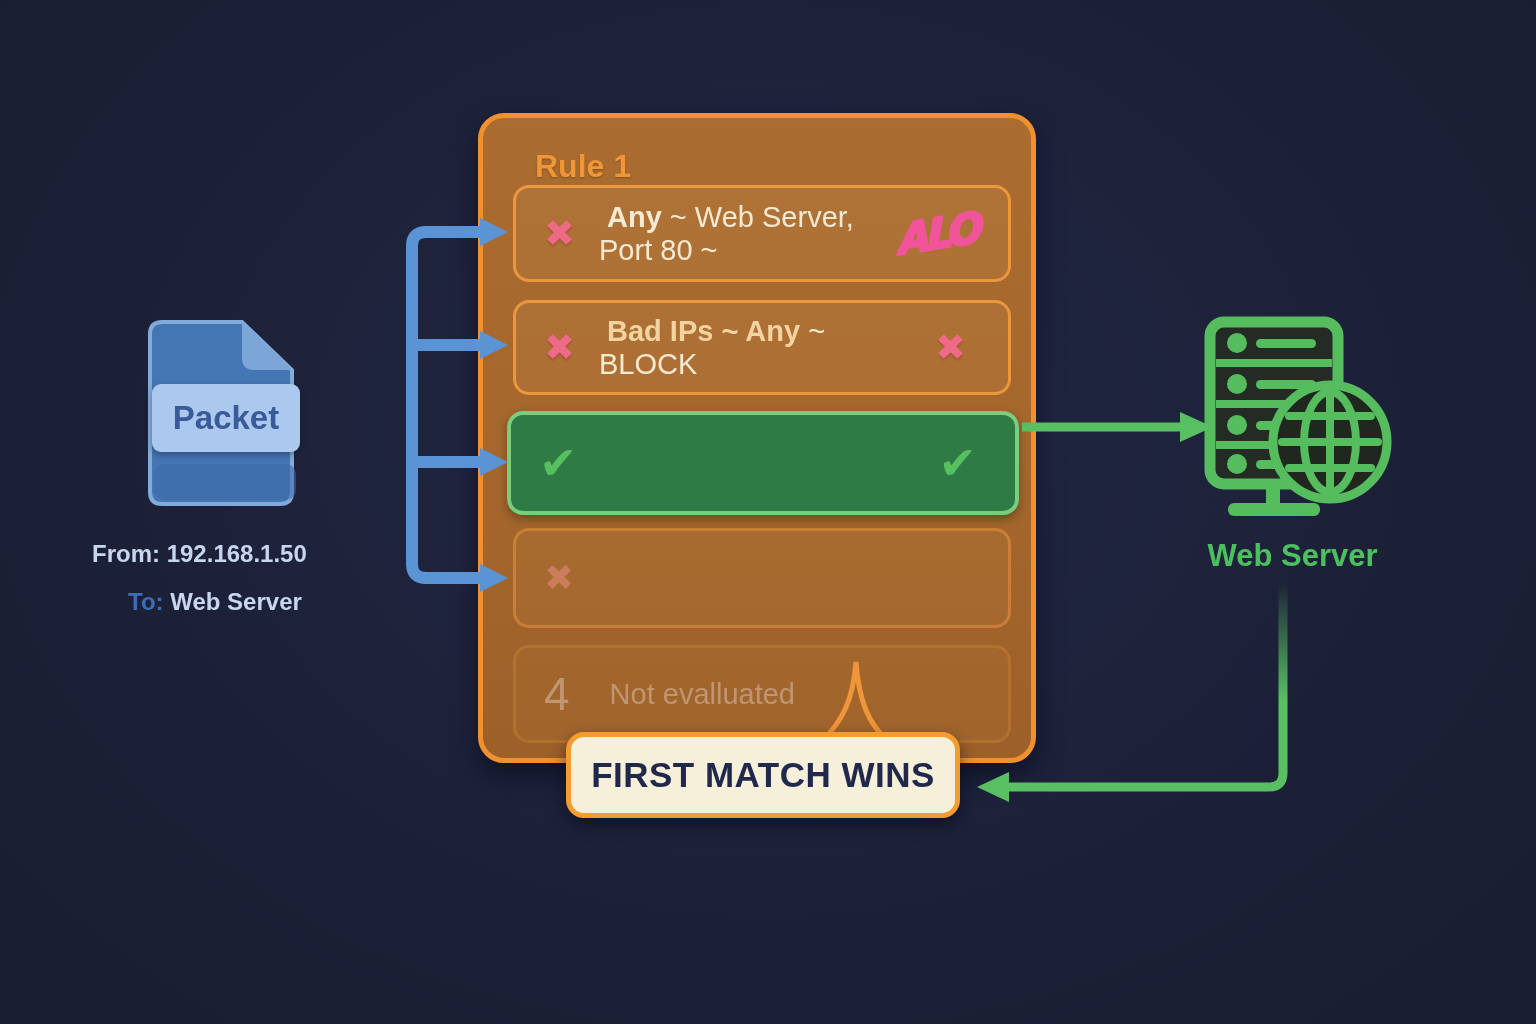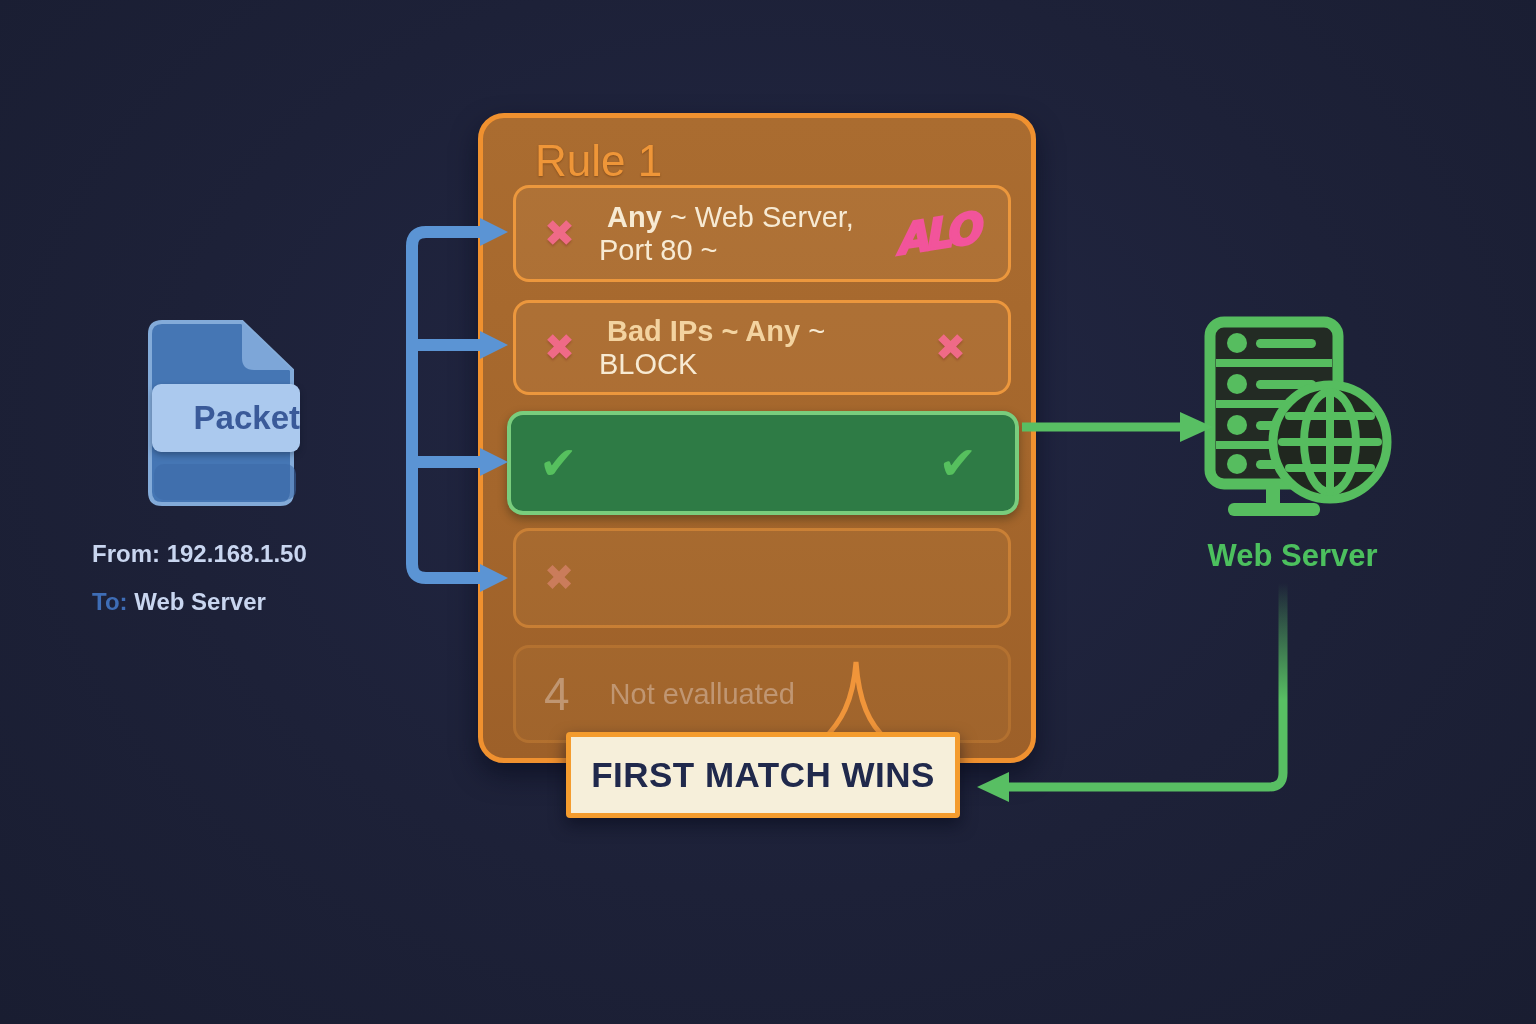--- a/index.html
+++ b/index.html
@@ -7,39 +7,39 @@
     position:relative;width:1536px;height:1024px;overflow:hidden;
     background:radial-gradient(ellipse at 50% 42%, #222745 0%, #1d2138 55%, #191d31 100%);
     font-family:"Liberation Sans", sans-serif;
   }
   .abs{position:absolute;}
 
   
   .packet-doc{left:140px;top:314px;width:160px;height:196px;z-index:2;}
   .packet-band{
     left:152px;top:384px;width:148px;height:68px;z-index:3;
-    background:#abc9ee;border-radius:9px;display:flex;align-items:center;justify-content:flex-end;
+    background:#abc9ee;border-radius:9px;display:flex;align-items:center;justify-content:center;
     box-shadow:0 3px 6px rgba(10,16,34,.35);
   }
   .packet-band span{font-size:33px;font-weight:700;color:#3a5a99;}
   .packet-info{left:92px;top:530px;z-index:2;font-size:24px;font-weight:700;line-height:48px;color:#c9d6f0;}
   .packet-info .lbl{color:#c9d6f0;}
-  .packet-info .lbl.accent{color:#3e6db6;}
+  .packet-info .lbl.accent{color:#3e6db6;margin-left:36px;}
 
   
   .blue-arrows{left:280px;top:168px;width:235px;height:455px;z-index:3;}
 
   
   .panel{
     left:478px;top:113px;width:558px;height:650px;z-index:2;box-sizing:border-box;
     background:linear-gradient(180deg,#aa6c30 0%, #a4662c 60%, #9d6029 100%);
     border:5px solid #f0912f;border-radius:26px;
     box-shadow:0 12px 26px rgba(6,10,26,.6);
   }
-  .panel-title{position:absolute;left:52px;top:18px;font-size:44px;font-weight:400;color:#ef9638;text-shadow:0 1px 2px rgba(90,45,5,.45);}
+  .panel-title{position:absolute;left:52px;top:30px;font-size:32px;font-weight:700;color:#ef9638;text-shadow:0 1px 2px rgba(90,45,5,.45);}
   .rule{
     position:absolute;box-sizing:border-box;border-radius:16px;
     display:flex;align-items:center;padding:0 28px;gap:24px;
     font-size:29px;color:#f7ead3;
   }
   .rule b{font-weight:700;margin-left:8px;}
   .row1,.row2{left:30px;width:498px;background:rgba(255,208,140,.08);border:3px solid rgba(243,156,62,.9);}
   .row1{top:67px;height:97px;}
   .row2{top:182px;height:95px;}
   .row2 b{color:#f3d3a0;}
@@ -63,21 +63,21 @@
   .scribble{
     font-family:"DejaVu Sans",sans-serif;font-style:italic;font-weight:700;
     font-size:42px;color:#f2549b;-webkit-text-stroke:2.5px #f2549b;
     transform:rotate(-9deg) skewX(-8deg);letter-spacing:-4px;margin-left:0px;
   }
 
   
   .tail{left:795px;top:648px;width:110px;height:95px;z-index:4;}
   .banner{
     left:566px;top:732px;width:394px;height:86px;z-index:6;box-sizing:border-box;
-    background:#f6efda;border:5px solid #f49c2e;border-radius:4px;
+    background:#f6efda;border:5px solid #f49c2e;border-radius:18px;
     display:flex;align-items:center;justify-content:center;
     box-shadow:0 7px 16px rgba(5,10,25,.55);
   }
   .banner span{font-size:35px;font-weight:700;letter-spacing:.5px;color:#20294c;}
 
   
   .allow-arrow{left:1016px;top:406px;width:200px;height:42px;z-index:3;}
   .server-icon{left:1192px;top:312px;width:205px;height:205px;z-index:2;}
   .server-label{left:1175px;top:538px;width:235px;text-align:center;z-index:2;font-size:31px;font-weight:700;color:#4cc05e;}
   .return-arrow{left:965px;top:575px;width:335px;height:235px;z-index:3;}

